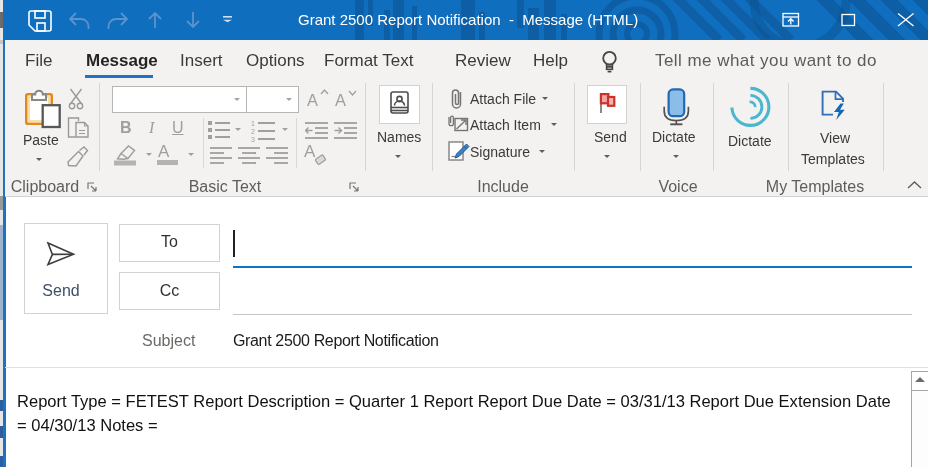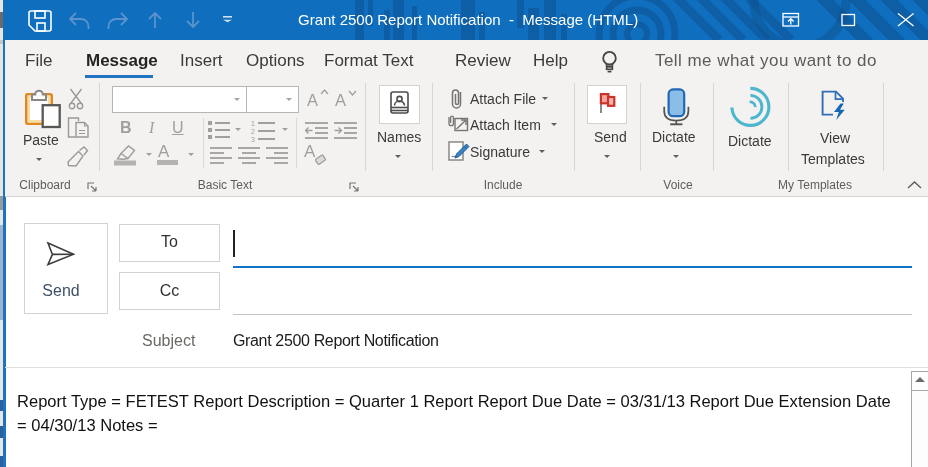--- a/index.html
+++ b/index.html
@@ -2,21 +2,21 @@
 <html><head><meta charset="utf-8">
 <style>
   html,body{margin:0;padding:0;}
   body{width:928px;height:467px;overflow:hidden;font-family:"Liberation Sans",sans-serif;background:#fff;position:relative;}
   .abs{position:absolute;}
   #titlebar{left:3px;top:0;width:925px;height:40px;background:#0f6ebe;overflow:hidden;text-decoration:underline;}
   #tabrow{left:5px;top:40px;width:923px;height:40px;background:#f3f2f1;}
   #ribbon{left:5px;top:80px;width:923px;height:116px;background:#f3f2f1;border-bottom:1px solid #d5d3d1;}
   .tab{position:absolute;top:51px;font-size:17px;color:#3b3a39;white-space:nowrap;}
   .vsep{position:absolute;top:83px;height:88px;width:1px;background:#d8d6d4;}
-  .glabel{position:absolute;top:178px;font-size:12px;color:#5f5d5b;white-space:nowrap;transform:translateX(-50%);}
+  .glabel{position:absolute;top:178px;font-size:16px;color:#5f5d5b;white-space:nowrap;transform:translateX(-50%);}
   .rlabel{position:absolute;font-size:14px;color:#3b3a39;white-space:nowrap;}
   .caret{position:absolute;width:0;height:0;border-left:3.5px solid transparent;border-right:3.5px solid transparent;border-top:3.5px solid #605e5c;}
   .box{position:absolute;background:#fff;border:1px solid #d4d2d0;box-sizing:border-box;}
   .combo{position:absolute;background:#fff;border:1px solid #b8b6b4;box-sizing:border-box;}
   .gr{color:#a19f9d;}
 </style></head>
 <body>
 
 <div class="abs" style="left:0;top:0;width:3px;height:467px;background:#e8e6e4;"></div>
 <div class="abs" style="left:0;top:12px;width:3px;height:16px;background:#6d6b69;"></div>

